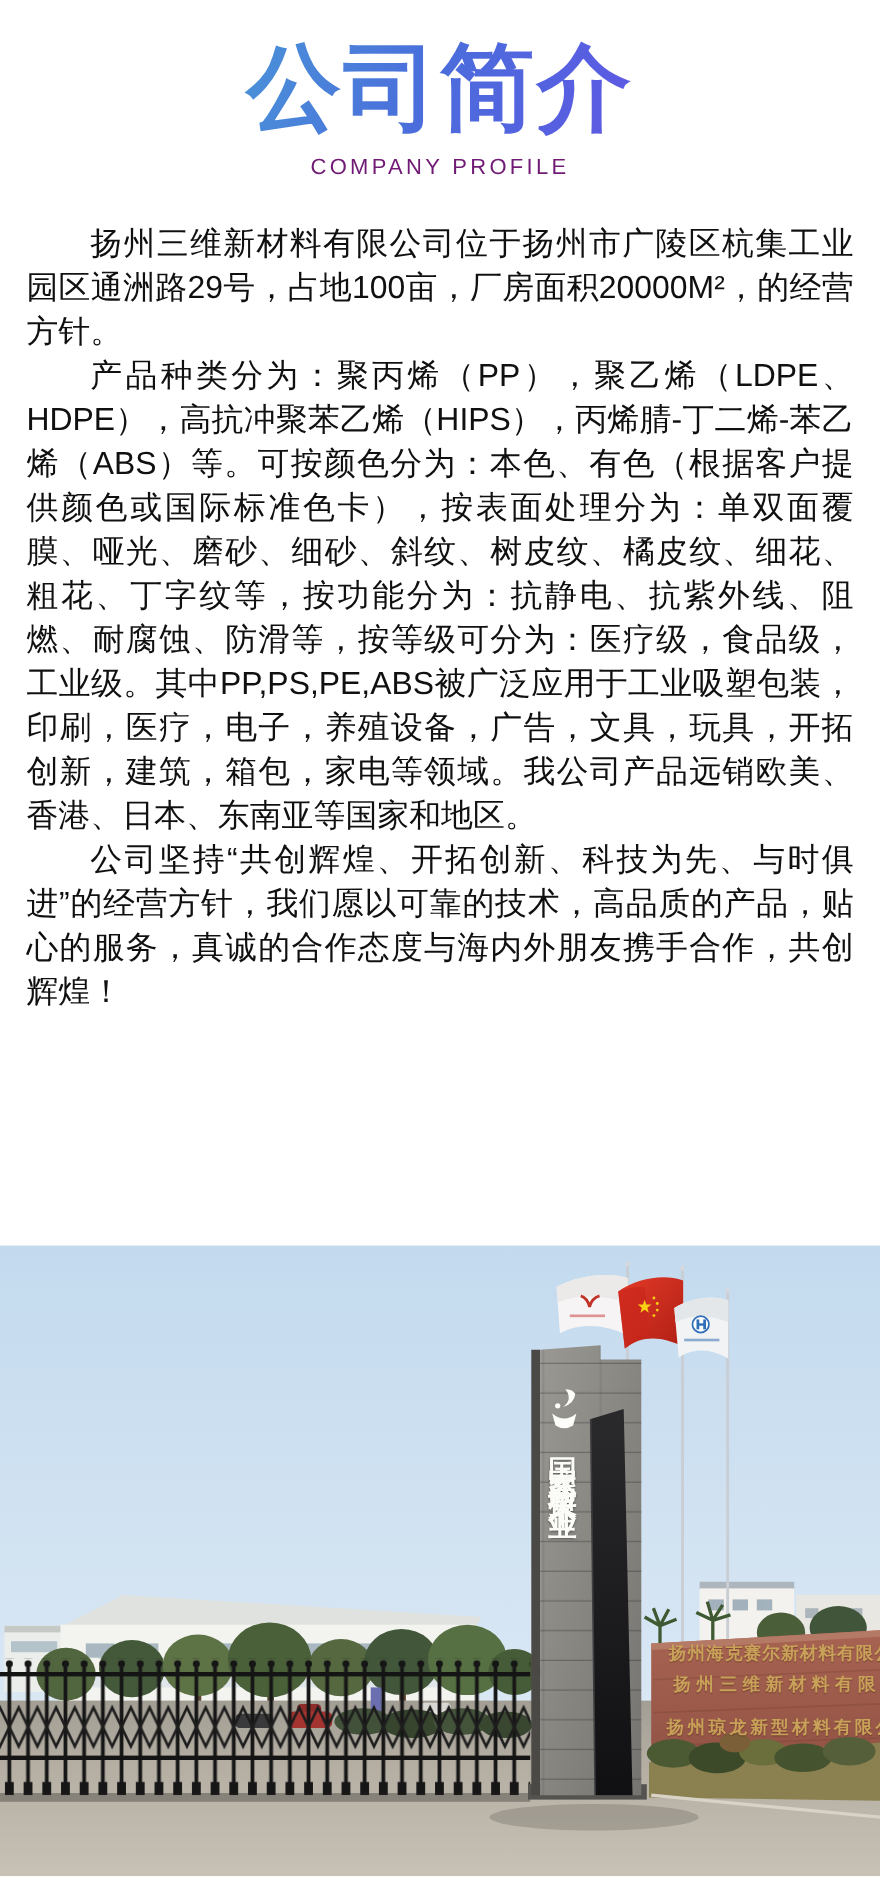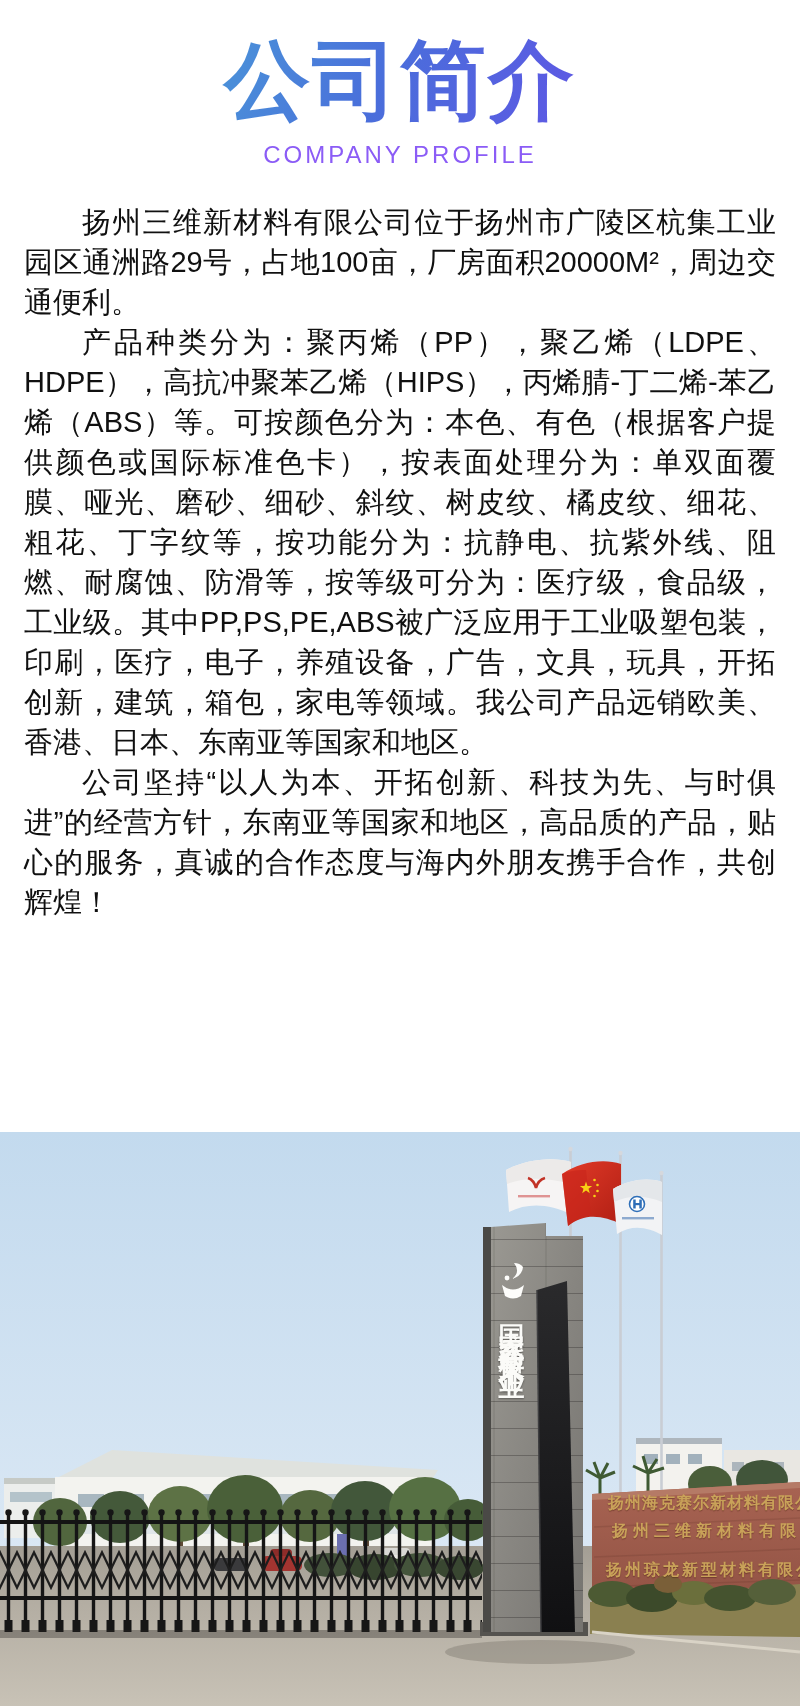--- a/index.html
+++ b/index.html
@@ -8,21 +8,21 @@
 
   
   .header{position:absolute;top:30px;left:0;width:800px;text-align:center;}
   .page-title{
     margin:0;font-size:86px;line-height:1.18;font-weight:800;letter-spacing:2px;
     background:linear-gradient(110deg,#6fd8cf 0%,#4a9bd8 22%,#4a6edb 48%,#5a5ce2 68%,#8553ef 100%);
     -webkit-background-clip:text;background-clip:text;color:transparent;
     font-family:"Liberation Sans","DejaVu Sans",sans-serif;
   }
   .page-subtitle{
-    margin:10px 0 0 0;font-size:24px;font-weight:500;letter-spacing:3px;color:#8b5cf6;
+    margin:10px 0 0 0;font-size:20px;font-weight:500;letter-spacing:3px;color:#701a75;
   }
 
   
   .content{position:absolute;top:202px;left:24px;width:752px;}
   .content p{
     margin:0;text-indent:2em;font-size:29px;line-height:40px;color:#101010;
     text-align:justify;
   }
 
   
@@ -44,23 +44,23 @@
 <body>
 
 <div class="page">
 
   <div class="header">
     <h1 class="page-title">公司简介</h1>
     <div class="page-subtitle">COMPANY PROFILE</div>
   </div>
 
   <div class="content">
-    <p>扬州三维新材料有限公司位于扬州市广陵区杭集工业园区通洲路29号，占地100亩，厂房面积20000M²，周边交通便利。</p>
+    <p>扬州三维新材料有限公司位于扬州市广陵区杭集工业园区通洲路29号，占地100亩，厂房面积20000M²，的经营方针。</p>
     <p>产品种类分为：聚丙烯（PP），聚乙烯（LDPE、HDPE），高抗冲聚苯乙烯（HIPS），丙烯腈-丁二烯-苯乙烯（ABS）等。可按颜色分为：本色、有色（根据客户提供颜色或国际标准色卡），按表面处理分为：单双面覆膜、哑光、磨砂、细砂、斜纹、树皮纹、橘皮纹、细花、粗花、丁字纹等，按功能分为：抗静电、抗紫外线、阻燃、耐腐蚀、防滑等，按等级可分为：医疗级，食品级，工业级。其中PP,PS,PE,ABS被广泛应用于工业吸塑包装，印刷，医疗，电子，养殖设备，广告，文具，玩具，开拓创新，建筑，箱包，家电等领域。我公司产品远销欧美、香港、日本、东南亚等国家和地区。</p>
-    <p>公司坚持“以人为本、开拓创新、科技为先、与时俱进”的经营方针，东南亚等国家和地区，高品质的产品，贴心的服务，真诚的合作态度与海内外朋友携手合作，共创辉煌！</p>
+    <p>公司坚持“共创辉煌、开拓创新、科技为先、与时俱进”的经营方针，我们愿以可靠的技术，高品质的产品，贴心的服务，真诚的合作态度与海内外朋友携手合作，共创辉煌！</p>
   </div>
 
   <div class="photo">
     <svg width="800" height="574" viewBox="0 0 800 574" xmlns="http://www.w3.org/2000/svg">
       <defs>
         <linearGradient id="skyGrad" x1="0" y1="0" x2="0" y2="1">
           <stop offset="0" stop-color="#c3daee"></stop>
           <stop offset="0.7" stop-color="#d9e7f4"></stop>
           <stop offset="1" stop-color="#e9f1f8"></stop>
         </linearGradient>

